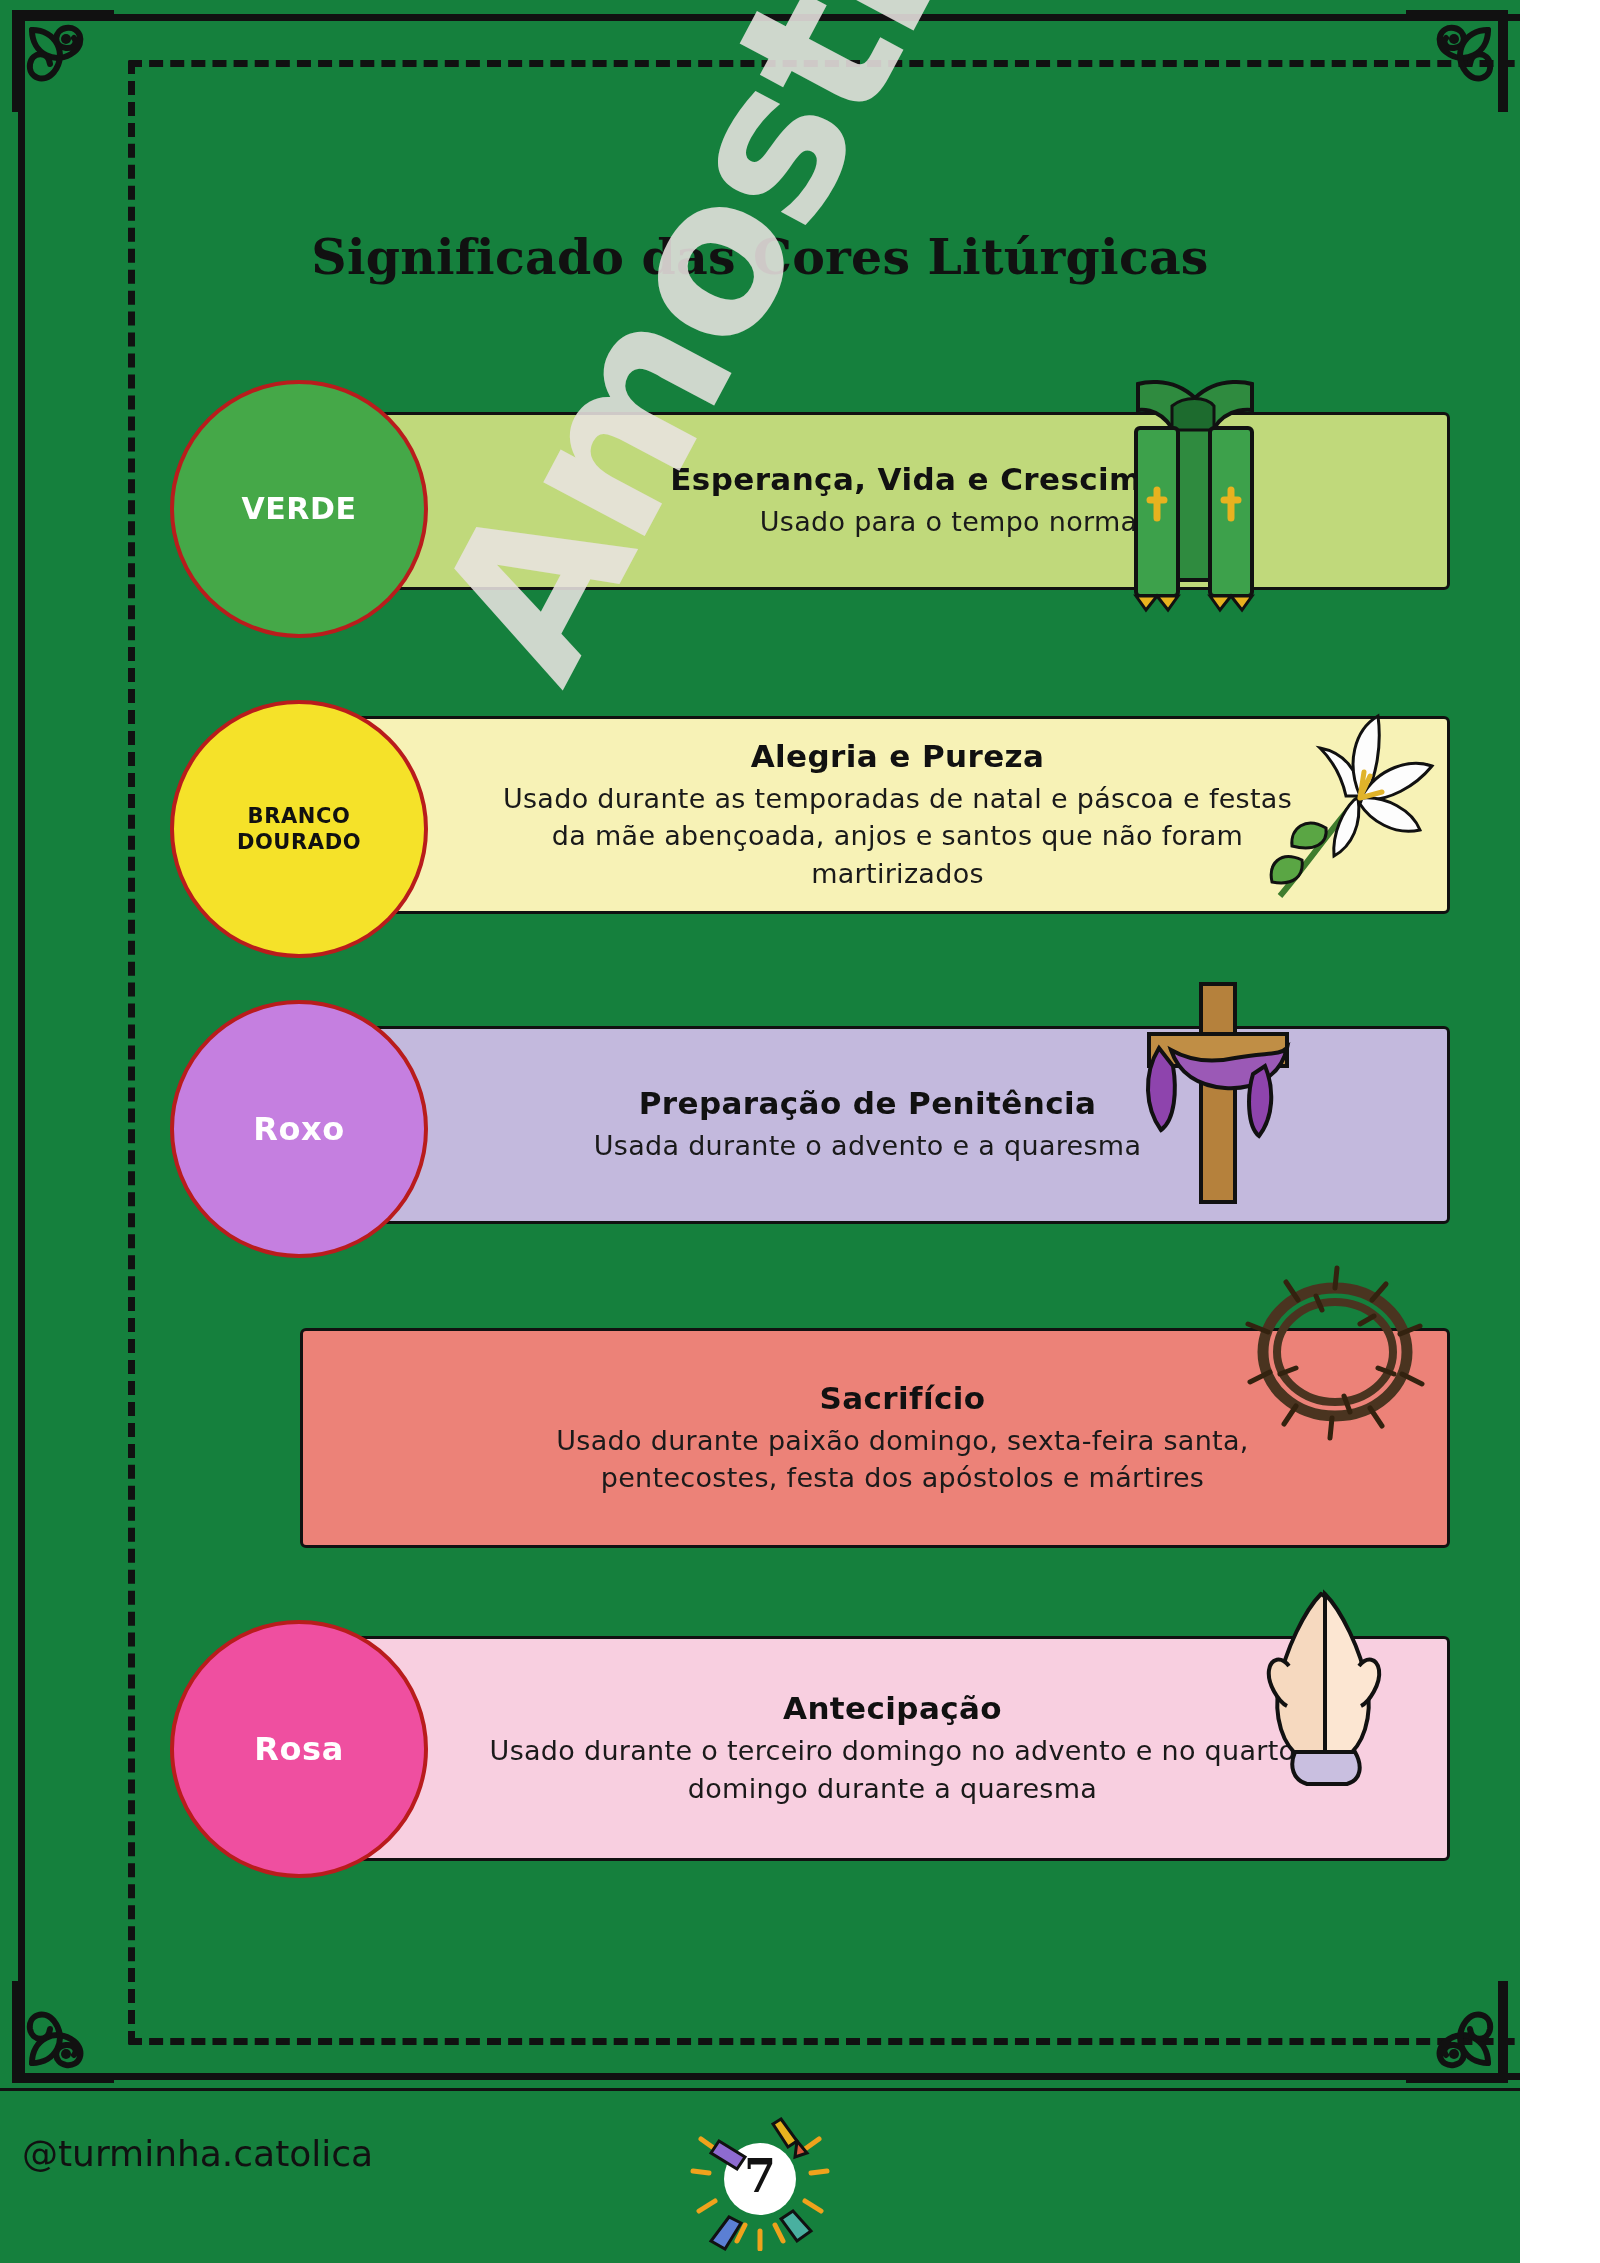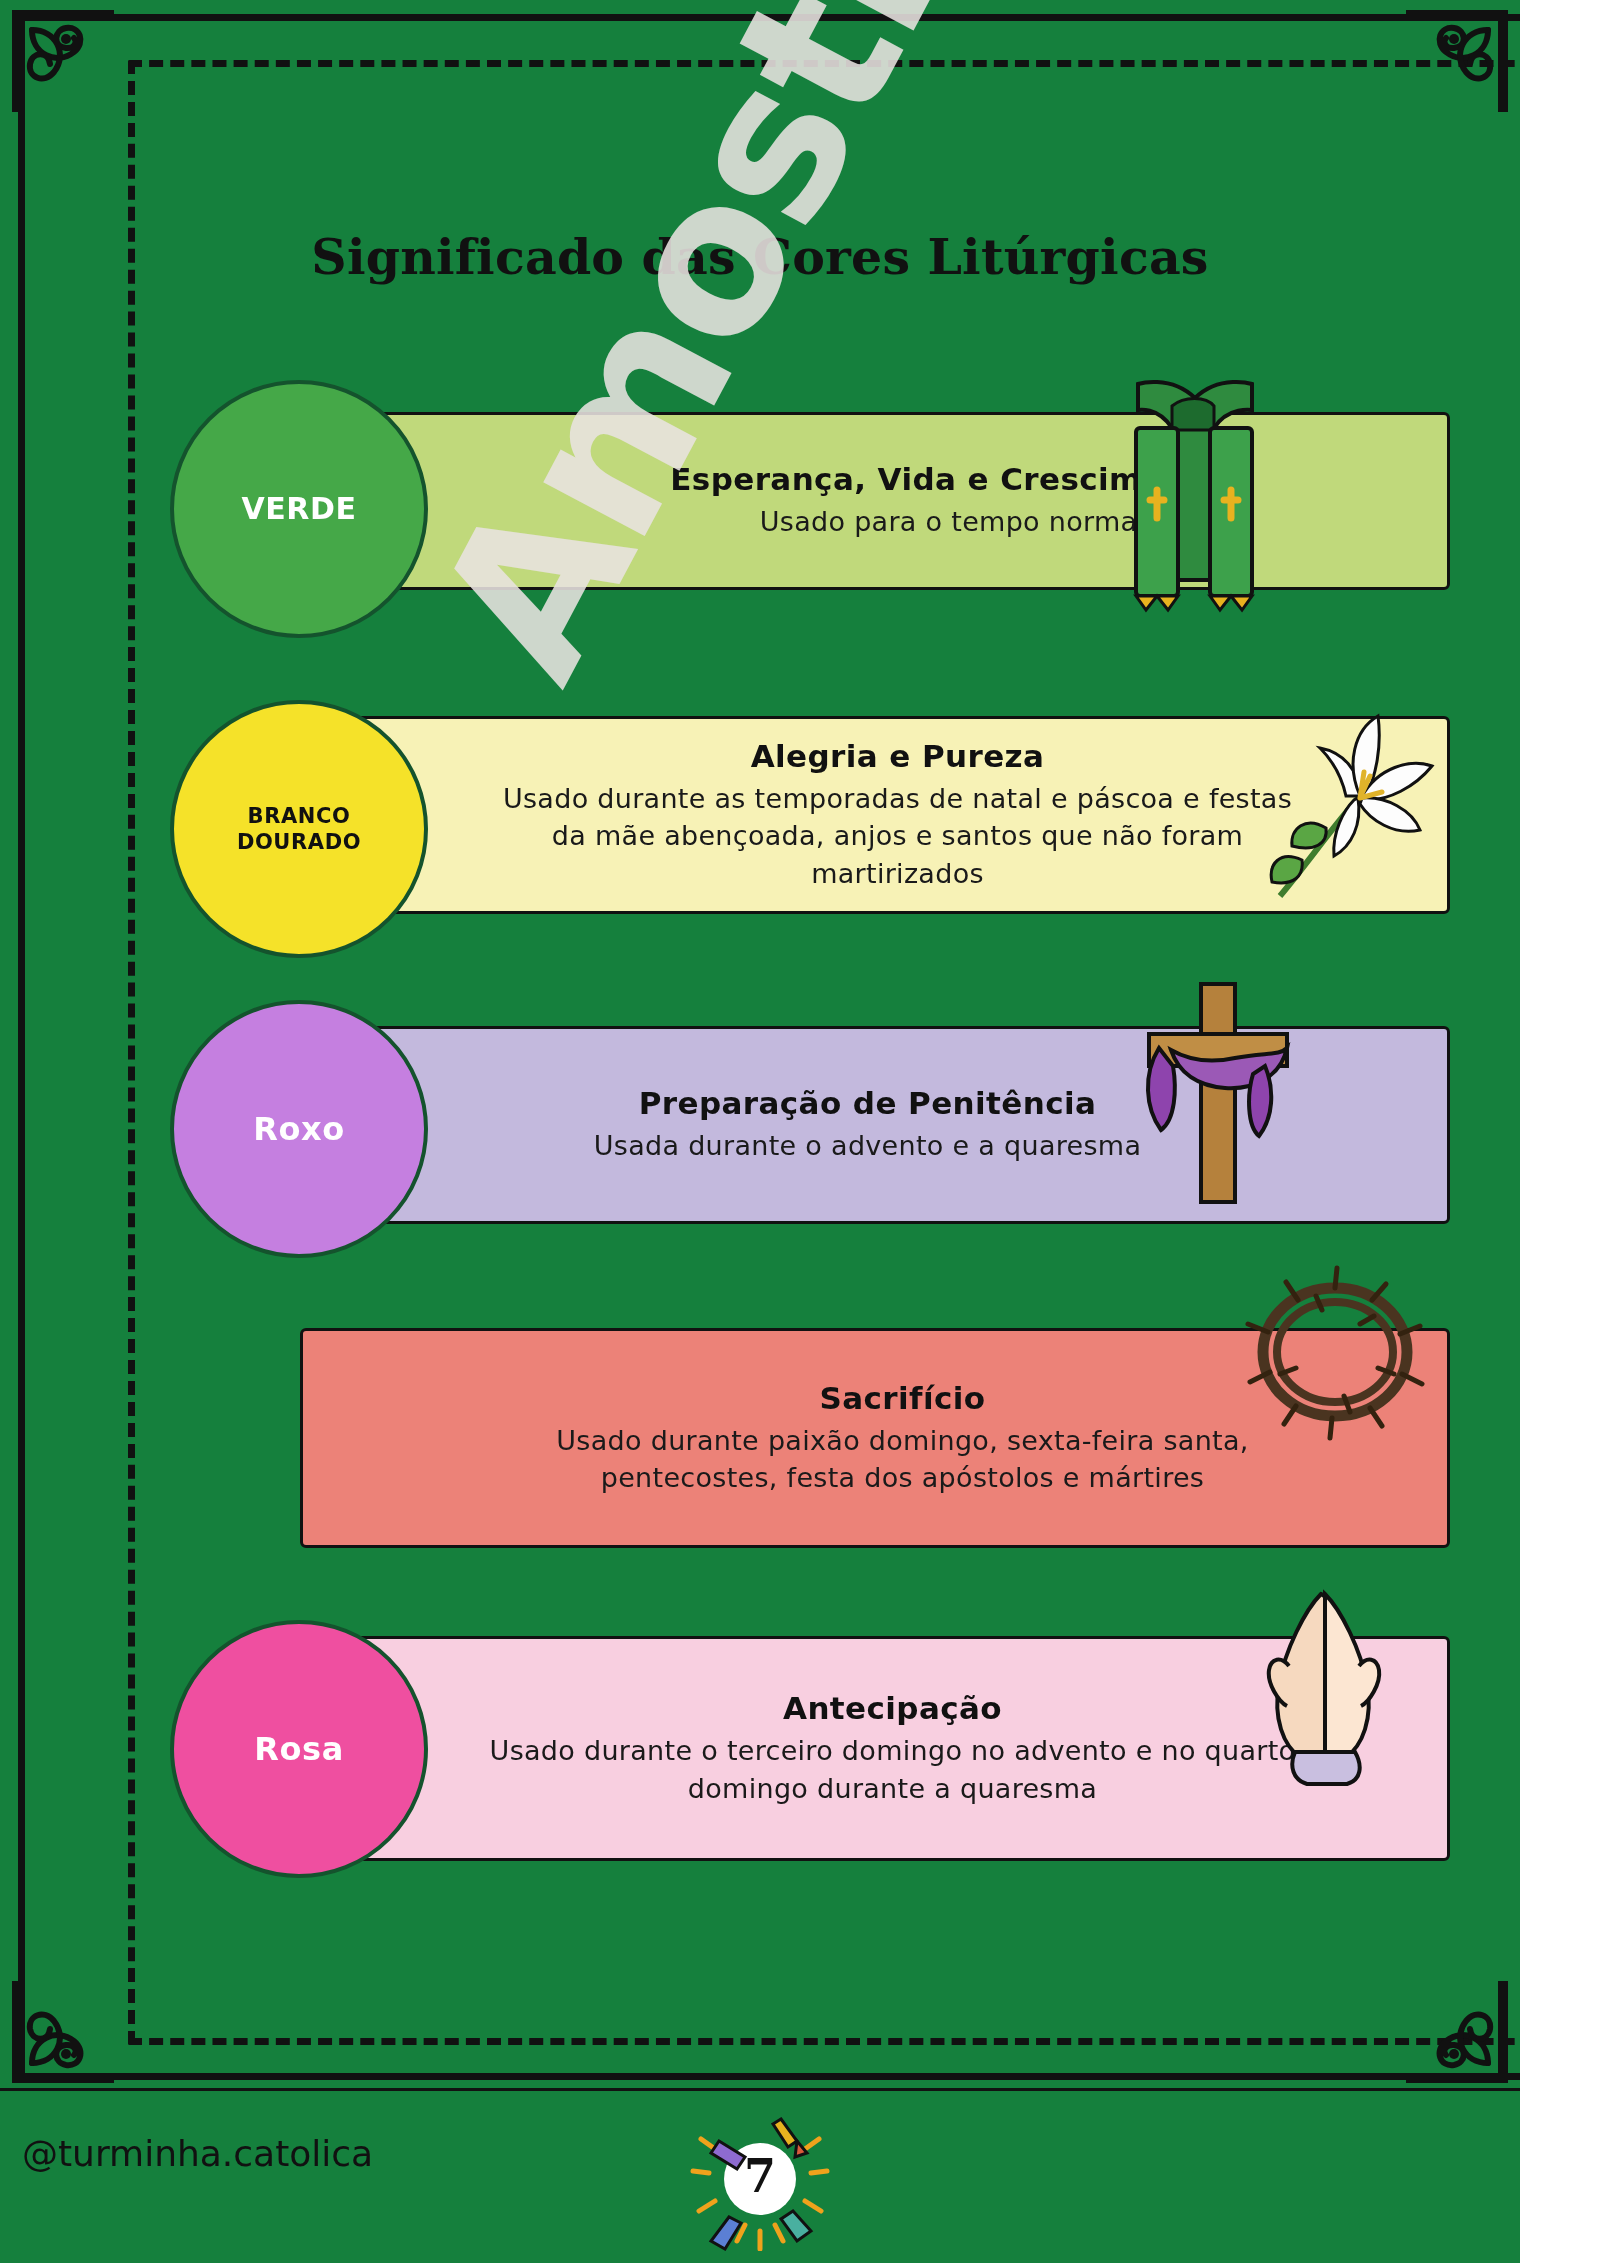--- a/index.html
+++ b/index.html
@@ -100,21 +100,21 @@
     line-height: 1.38;
     letter-spacing: 0.3px;
   }
 
   .circle {
     position: absolute;
     left: 0;
     top: 0;
     width: 258px; height: 258px;
     border-radius: 50%;
-    border: 4px solid #14532d;
+    border: 4px solid #b91c1c;
     display: flex;
     flex-direction: column;
     align-items: center;
     justify-content: center;
     z-index: 3;
   }
   .circle-label {
     font-weight: bold;
     font-size: 30px;
     text-align: center;

